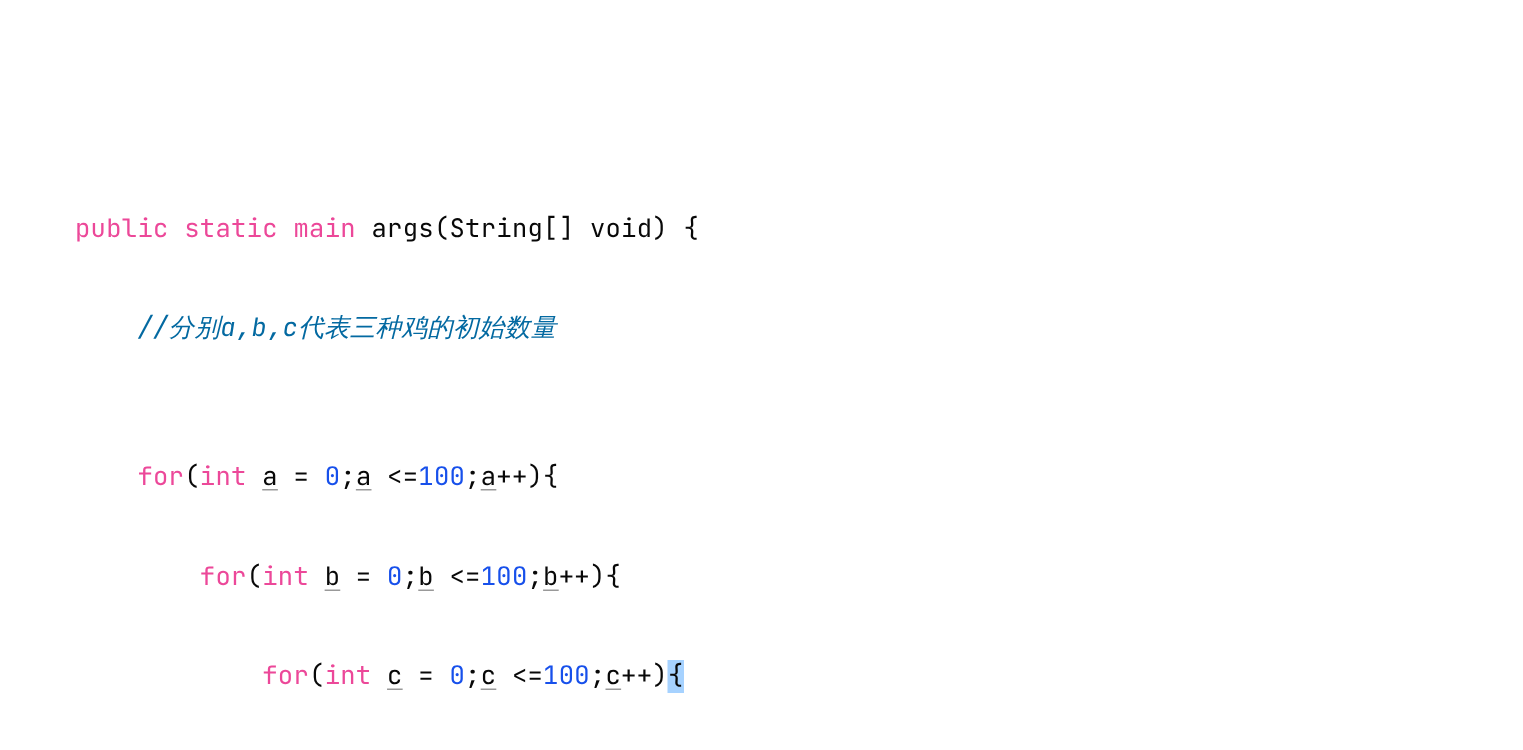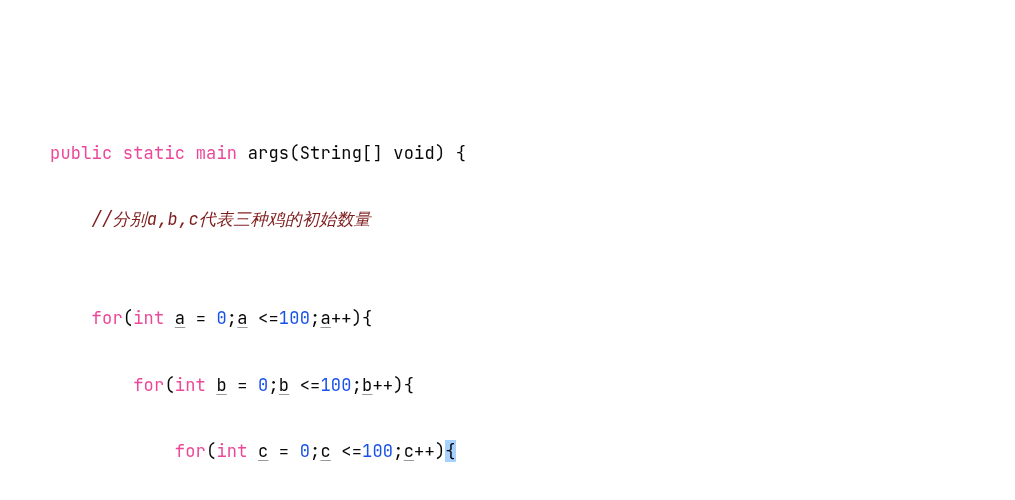--- a/index.html
+++ b/index.html
@@ -10,21 +10,21 @@
       background: #ffffff;
       color: #080808;
       padding: 4px 0 0 0;
       white-space: pre;
       letter-spacing: 0.2px;
       position: relative;
     }
     .line { padding-left: 50px; }
     .kw { color: #ec4899; font-weight: 400; }
     .num { color: #1750eb; }
-    .comment { color: #7f1d1d; font-style: italic; }
+    .comment { color: #0369a1; font-style: italic; }
     .uvar { text-decoration: underline; text-decoration-color: #999; text-underline-offset: 3px; }
     .sel { background: #a6d2ff; }
   </style>
 </head>
 <body>
 
 
 
 <div class="line"><span class="kw">public</span> <span class="kw">static</span> <span class="kw">main</span> <span>args</span>(<span>String[]</span> <span>void</span><span>) {</span></div>
 <div class="line">    <span class="comment">//分别a,b,c代表三种鸡的初始数量</span></div>

